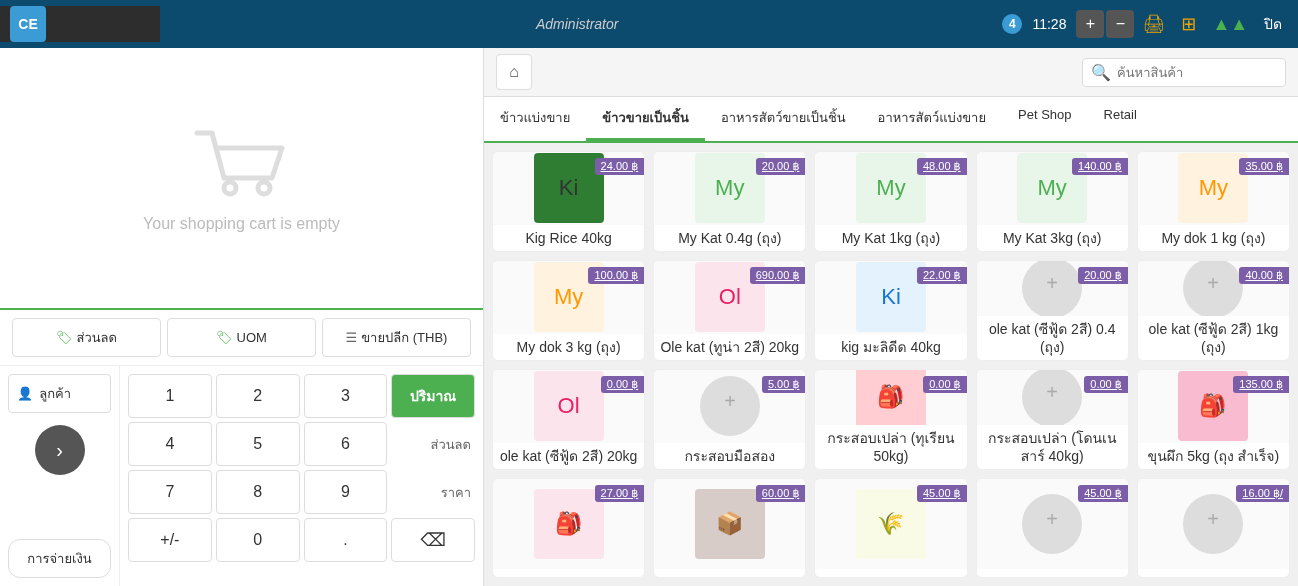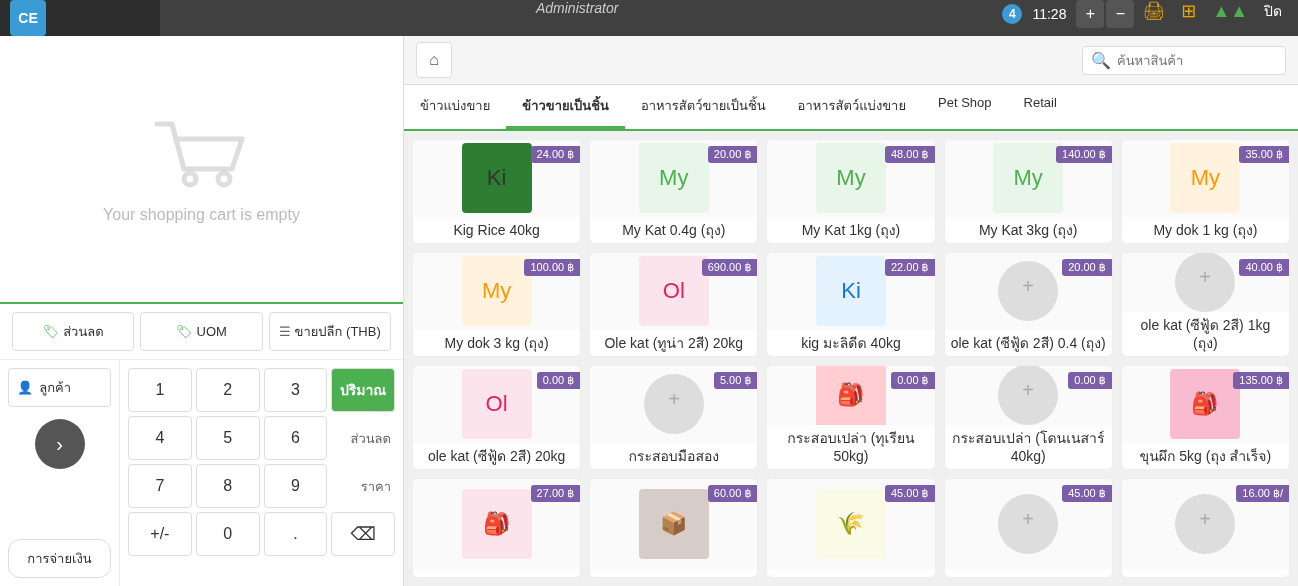--- a/index.html
+++ b/index.html
@@ -1,20 +1,20 @@
 <!DOCTYPE html>
 <html><head>
   <meta charset="utf-8">
   <style>
     * { box-sizing: border-box; margin: 0; padding: 0; }
     body { font-family: 'Segoe UI', Tahoma, sans-serif; background: #f0f0f0; width: 1298px; height: 586px; overflow: hidden; display: flex; flex-direction: column; }
 
     
     .top-bar {
-      display: flex; align-items: flex-start; background: #404040; height: 36px; flex-shrink: 0;
+      display: flex; align-items: center; background: #0c4a6e; height: 48px; flex-shrink: 0;
     }
     .logo-area {
       width: 160px; display: flex; align-items: center; padding: 0 10px; background: #2d2d2d;
     }
     .logo-icon {
       width: 36px; height: 36px; background: #3a9bd5; border-radius: 4px; display: flex; align-items: center; justify-content: center; color: white; font-weight: bold; font-size: 14px;
     }
     .admin-label {
       color: #ccc; font-style: italic; font-size: 14px; flex: 1; text-align: center;
     }
@@ -37,21 +37,21 @@
     .top-icon.wifi { color: #4caf50; }
     .close-btn { color: white; font-size: 14px; cursor: pointer; }
 
     
     .main-content {
       display: flex; flex: 1; overflow: hidden;
     }
 
     
     .left-panel {
-      width: 404px; background: white; display: flex; flex-direction: column; border-right: 1px solid #ddd; flex-shrink: 0;
+      width: 484px; background: white; display: flex; flex-direction: column; border-right: 1px solid #ddd; flex-shrink: 0;
     }
     .cart-empty-area {
       flex: 1; display: flex; flex-direction: column; align-items: center; justify-content: center; color: #bbb; padding: 20px;
     }
     .cart-icon-svg { margin-bottom: 12px; }
     .cart-empty-text { font-size: 16px; color: #bbb; }
 
     .divider-line { height: 2px; background: #4caf50; margin: 0; }
 
     .action-buttons {
@@ -116,21 +116,21 @@
     }
     .cat-tab.active { border-bottom-color: #4caf50; font-weight: bold; }
 
     .products-grid {
       flex: 1; overflow-y: auto; padding: 8px; display: grid; grid-template-columns: repeat(5, 1fr); gap: 8px;
     }
     .product-card {
       background: white; border: 1px solid #eee; border-radius: 6px; cursor: pointer; overflow: hidden; position: relative; display: flex; flex-direction: column;
     }
     .price-badge {
-      position: absolute; top: 6px; right: 0; background: #7b5ea7; color: white; font-size: 11px; padding: 2px 6px; border-radius: 3px 0 0 3px;
+      position: absolute; top: 6px; right: 0; background: #7b5ea7; color: white; font-size: 11px; padding: 2px 6px; border-radius: 3px 0 0 3px; text-decoration: underline;
     }
     .product-img-area {
       height: 90px; display: flex; align-items: center; justify-content: center; overflow: hidden; background: #fafafa;
     }
     .placeholder-img {
       width: 60px; height: 60px; background: #ddd; border-radius: 50%; display: flex; align-items: center; justify-content: center; color: #999; font-size: 24px;
     }
     .product-name {
       padding: 4px 6px; font-size: 14px; color: #333; text-align: center; line-height: 1.3;
     }

